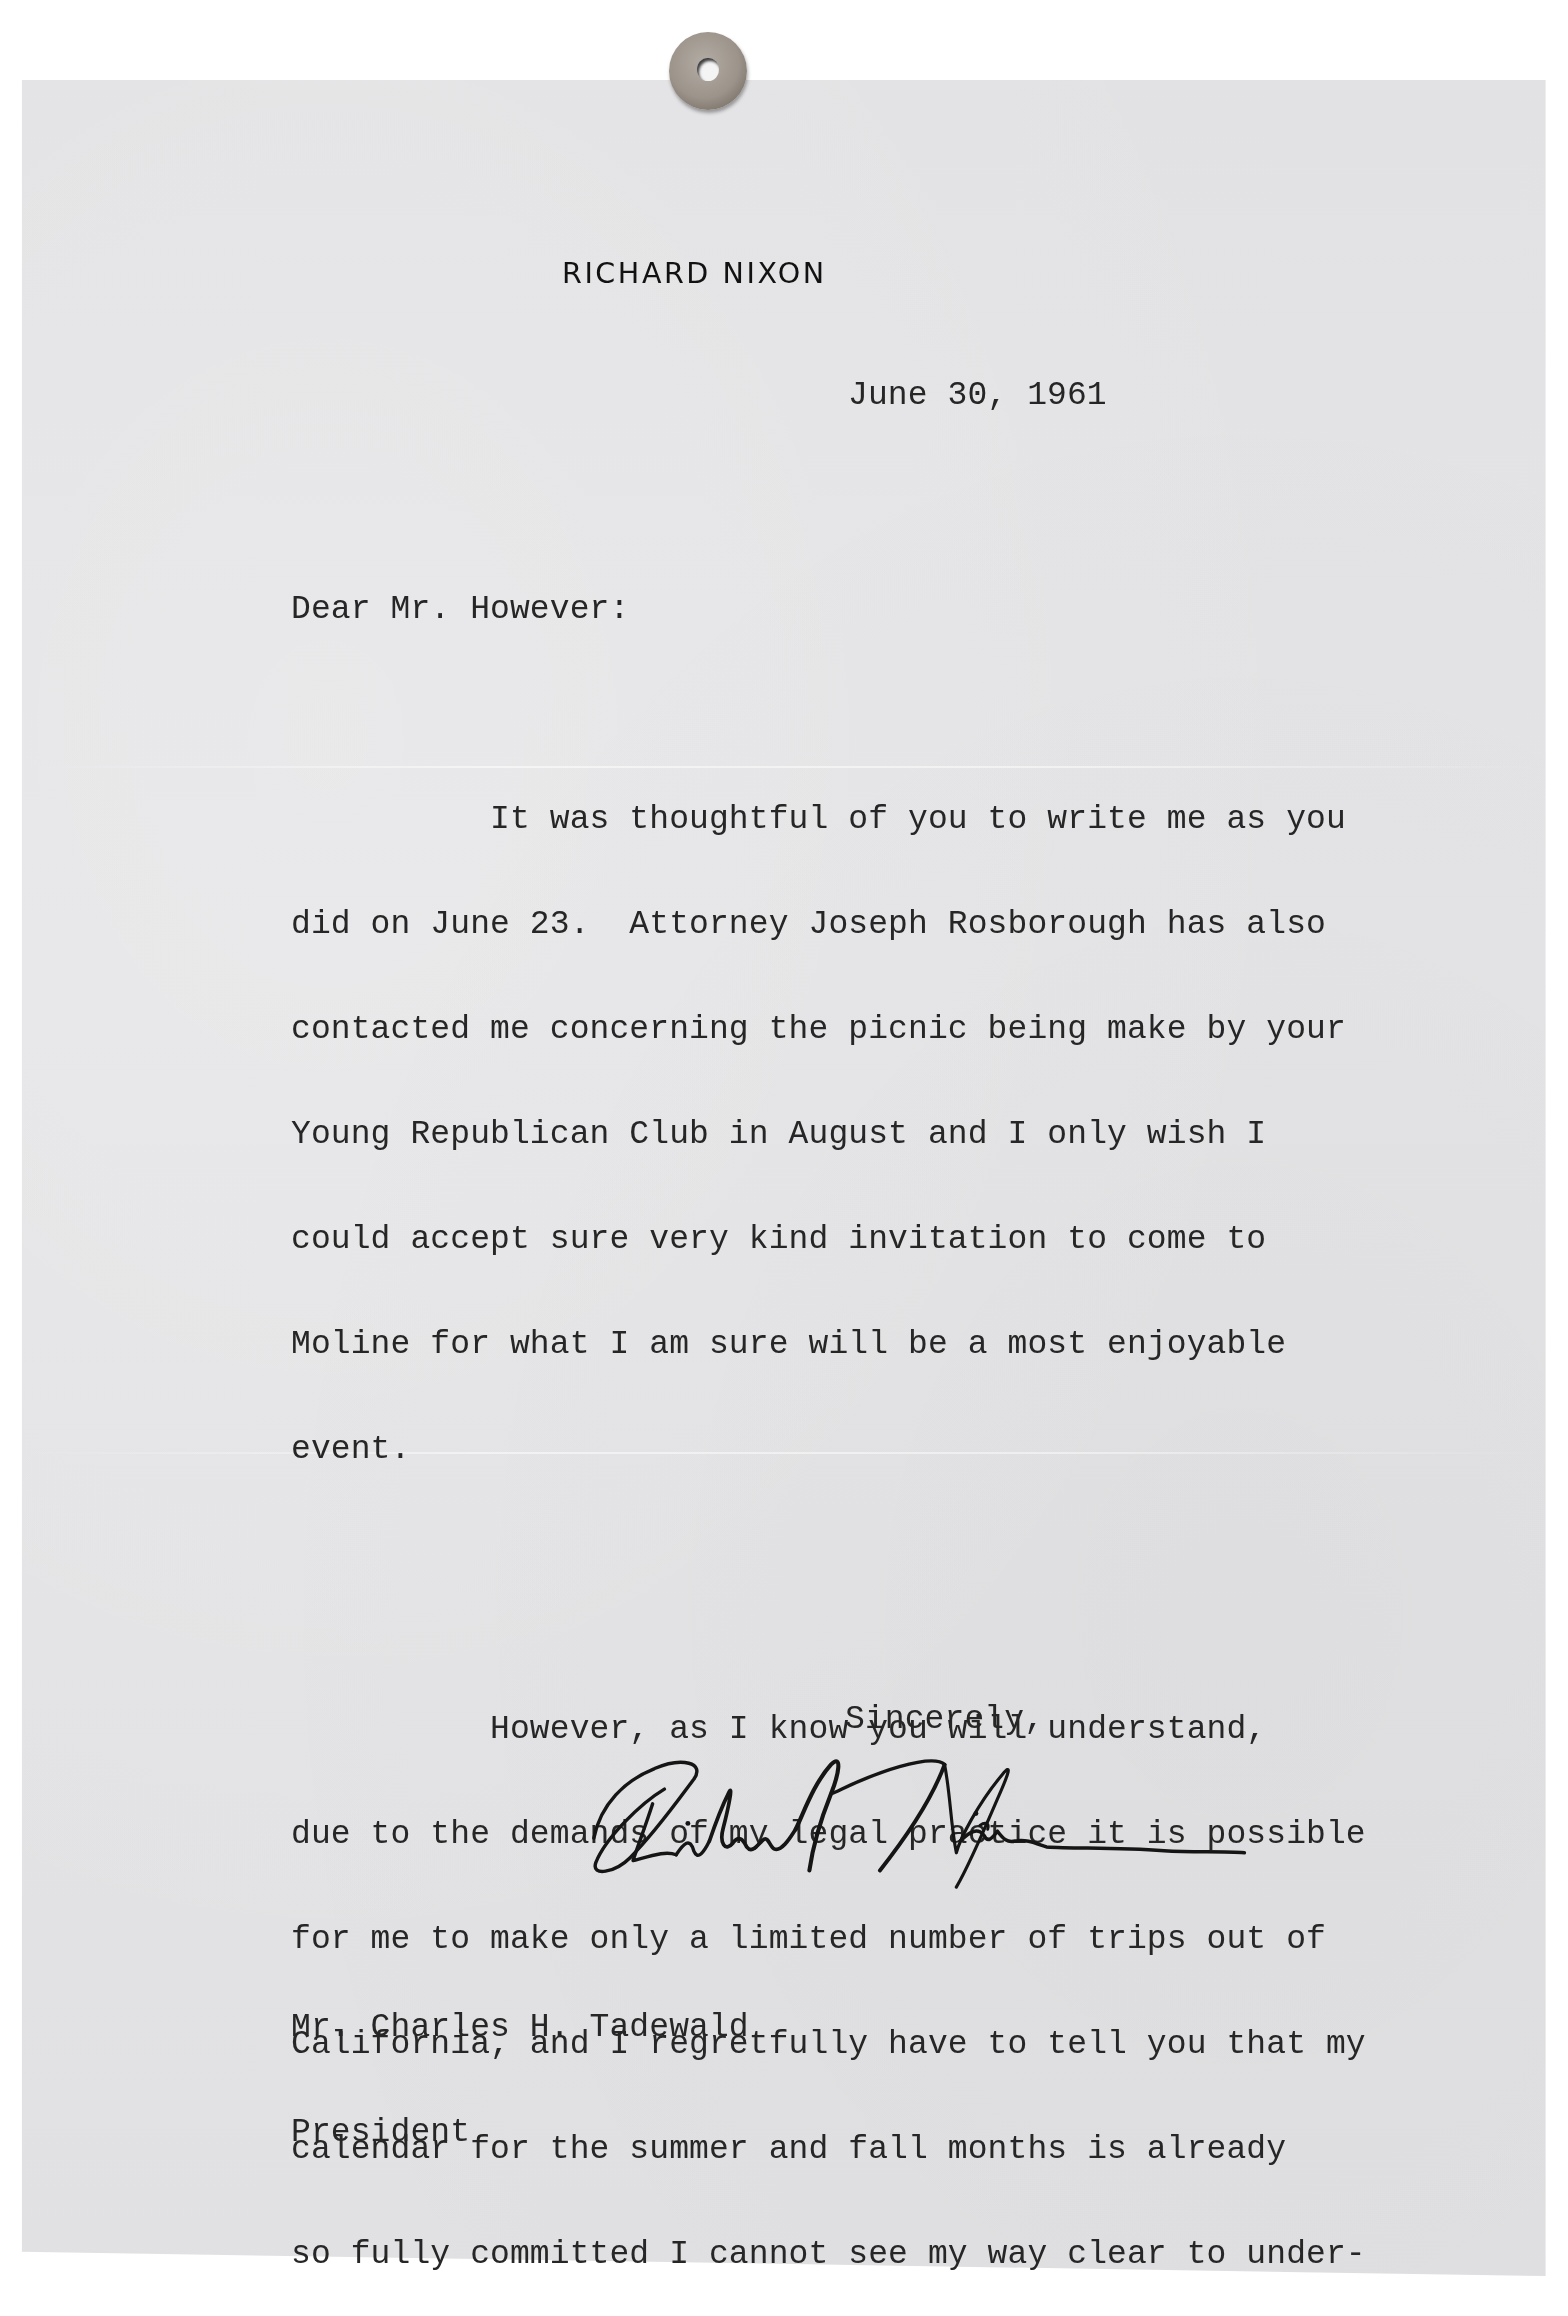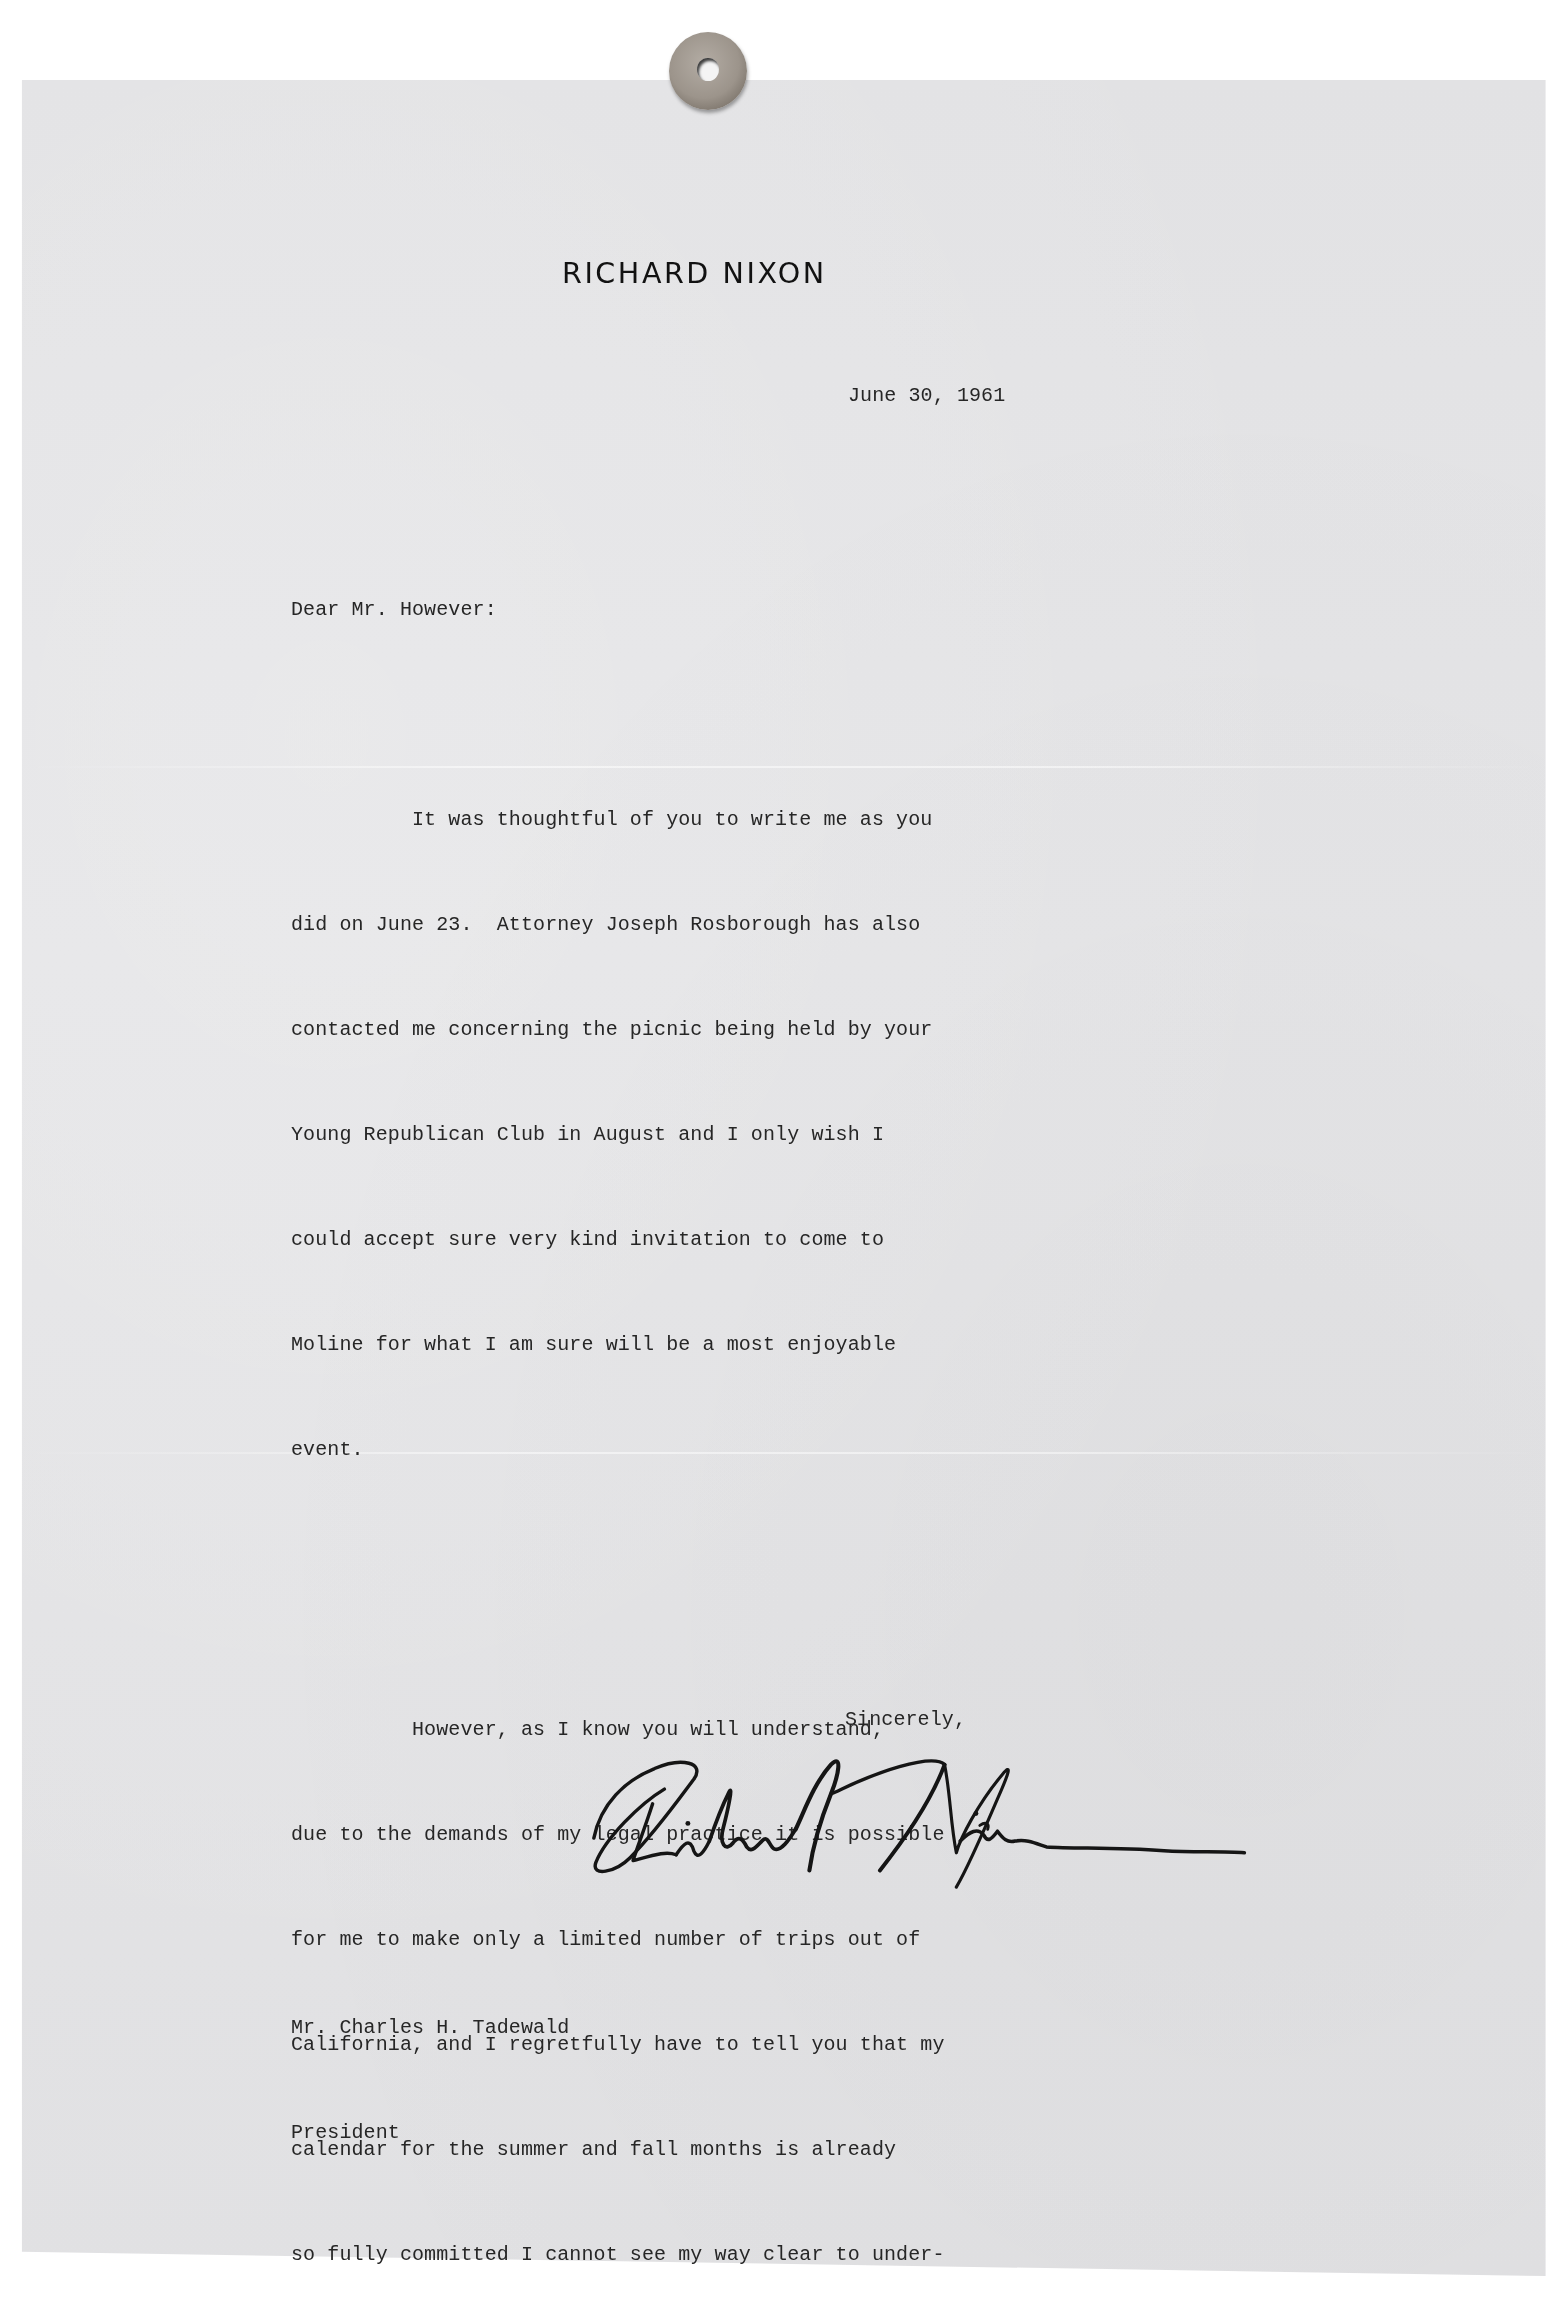--- a/index.html
+++ b/index.html
@@ -69,21 +69,21 @@
     letter-spacing: 2.5px;
     color: #121212;
     white-space: pre;
     line-height: 33px;
     transform: scaleX(1.02);
     transform-origin: left top;
   }
   .type {
     position: absolute;
     font-family: "Liberation Mono", "DejaVu Sans Mono", monospace;
-    font-size: 20px;
+    font-size: 33px;
     line-height: 35px;
     color: #262626;
     white-space: pre;
     letter-spacing: 0.1px;
   }
   .date { left: 848px; top: 378px; }
   .salutation { left: 291px; top: 592px; }
   .body-block { left: 291px; top: 662px; }
   .para { margin: 0 0 35px 0; }
   .para .line { display: block; height: 35px; }
@@ -113,21 +113,21 @@
 <div class="letterhead">RICHARD NIXON</div>
 
 <div class="type date">June 30, 1961</div>
 
 <div class="type salutation">Dear Mr. However:</div>
 
 <div class="type body-block">
   <div class="para">
     <span class="line">          It was thoughtful of you to write me as you</span>
     <span class="line">did on June 23.  Attorney Joseph Rosborough has also</span>
-    <span class="line">contacted me concerning the picnic being held by your</span>
+    <span class="line">contacted me concerning the picnic being make by your</span>
     <span class="line">Young Republican Club in August and I only wish I</span>
     <span class="line">could accept sure very kind invitation to come to</span>
     <span class="line">Moline for what I am sure will be a most enjoyable</span>
     <span class="line">event.</span>
   </div>
   <div class="para">
     <span class="line">          However, as I know you will understand,</span>
     <span class="line">due to the demands of my legal practice it is possible</span>
     <span class="line">for me to make only a limited number of trips out of</span>
     <span class="line">California, and I regretfully have to tell you that my</span>

